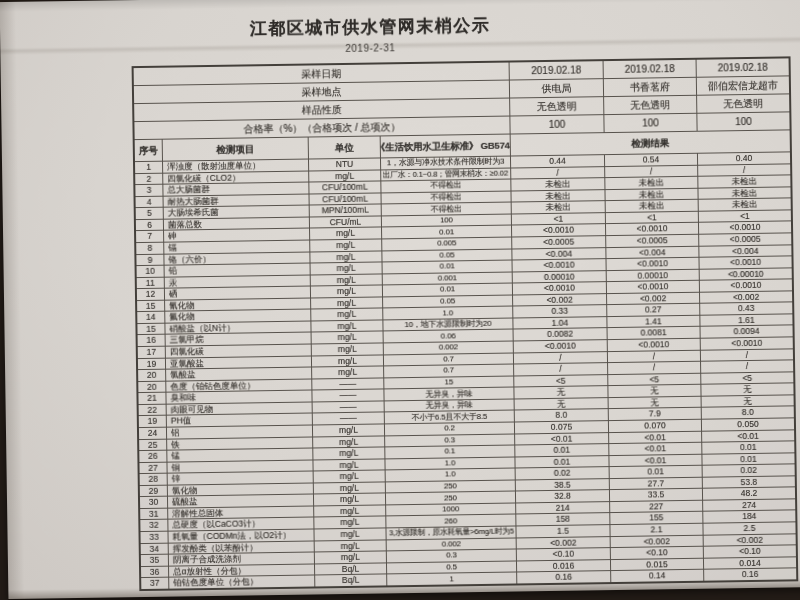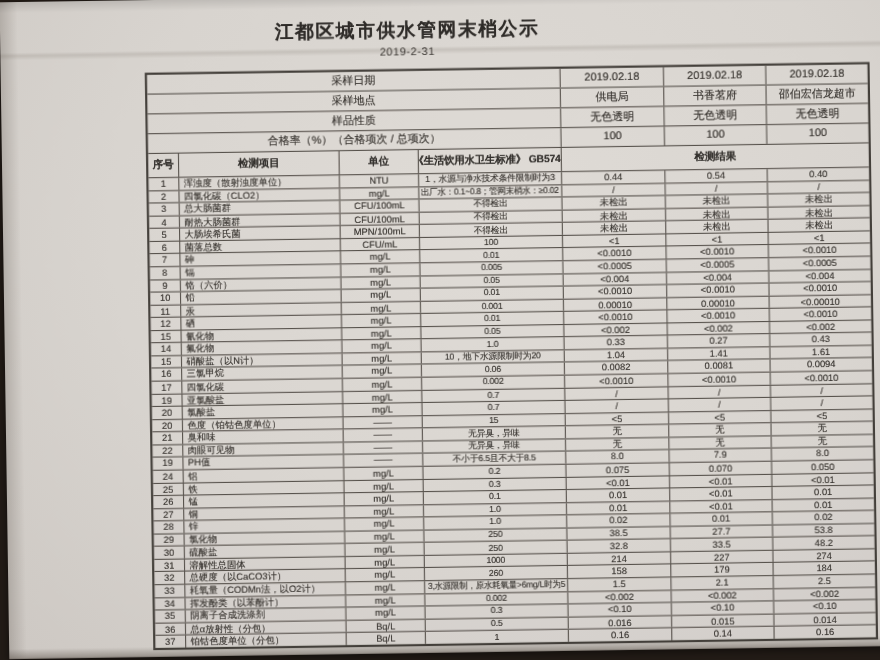--- a/index.html
+++ b/index.html
@@ -863,21 +863,21 @@
     <div class="td c-unit">
             <span>mg/L</span>
           </div>
     <div class="td c-limit">
             <span>260</span>
           </div>
     <div class="td c-res">
             <span>158</span>
           </div>
     <div class="td c-res">
-            <span>179</span>
+            <span>155</span>
           </div>
     <div class="td c-res">
             <span>184</span>
           </div>
   </div>
 
   <div class="tr tr-data" style="flex: 1 1 0%;">
     <div class="td c-no">
             <span>33</span>
           </div>

